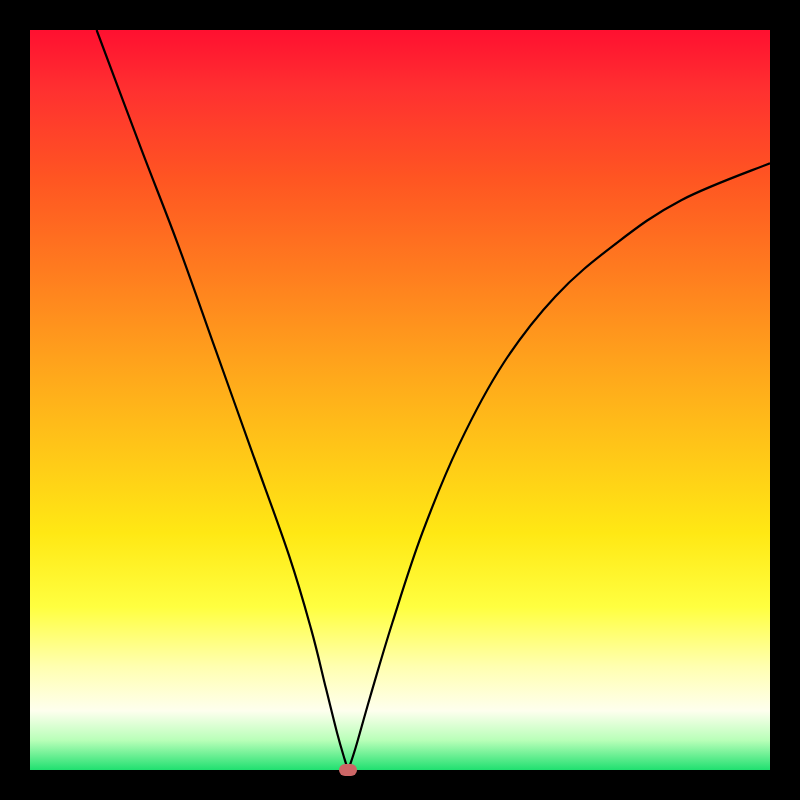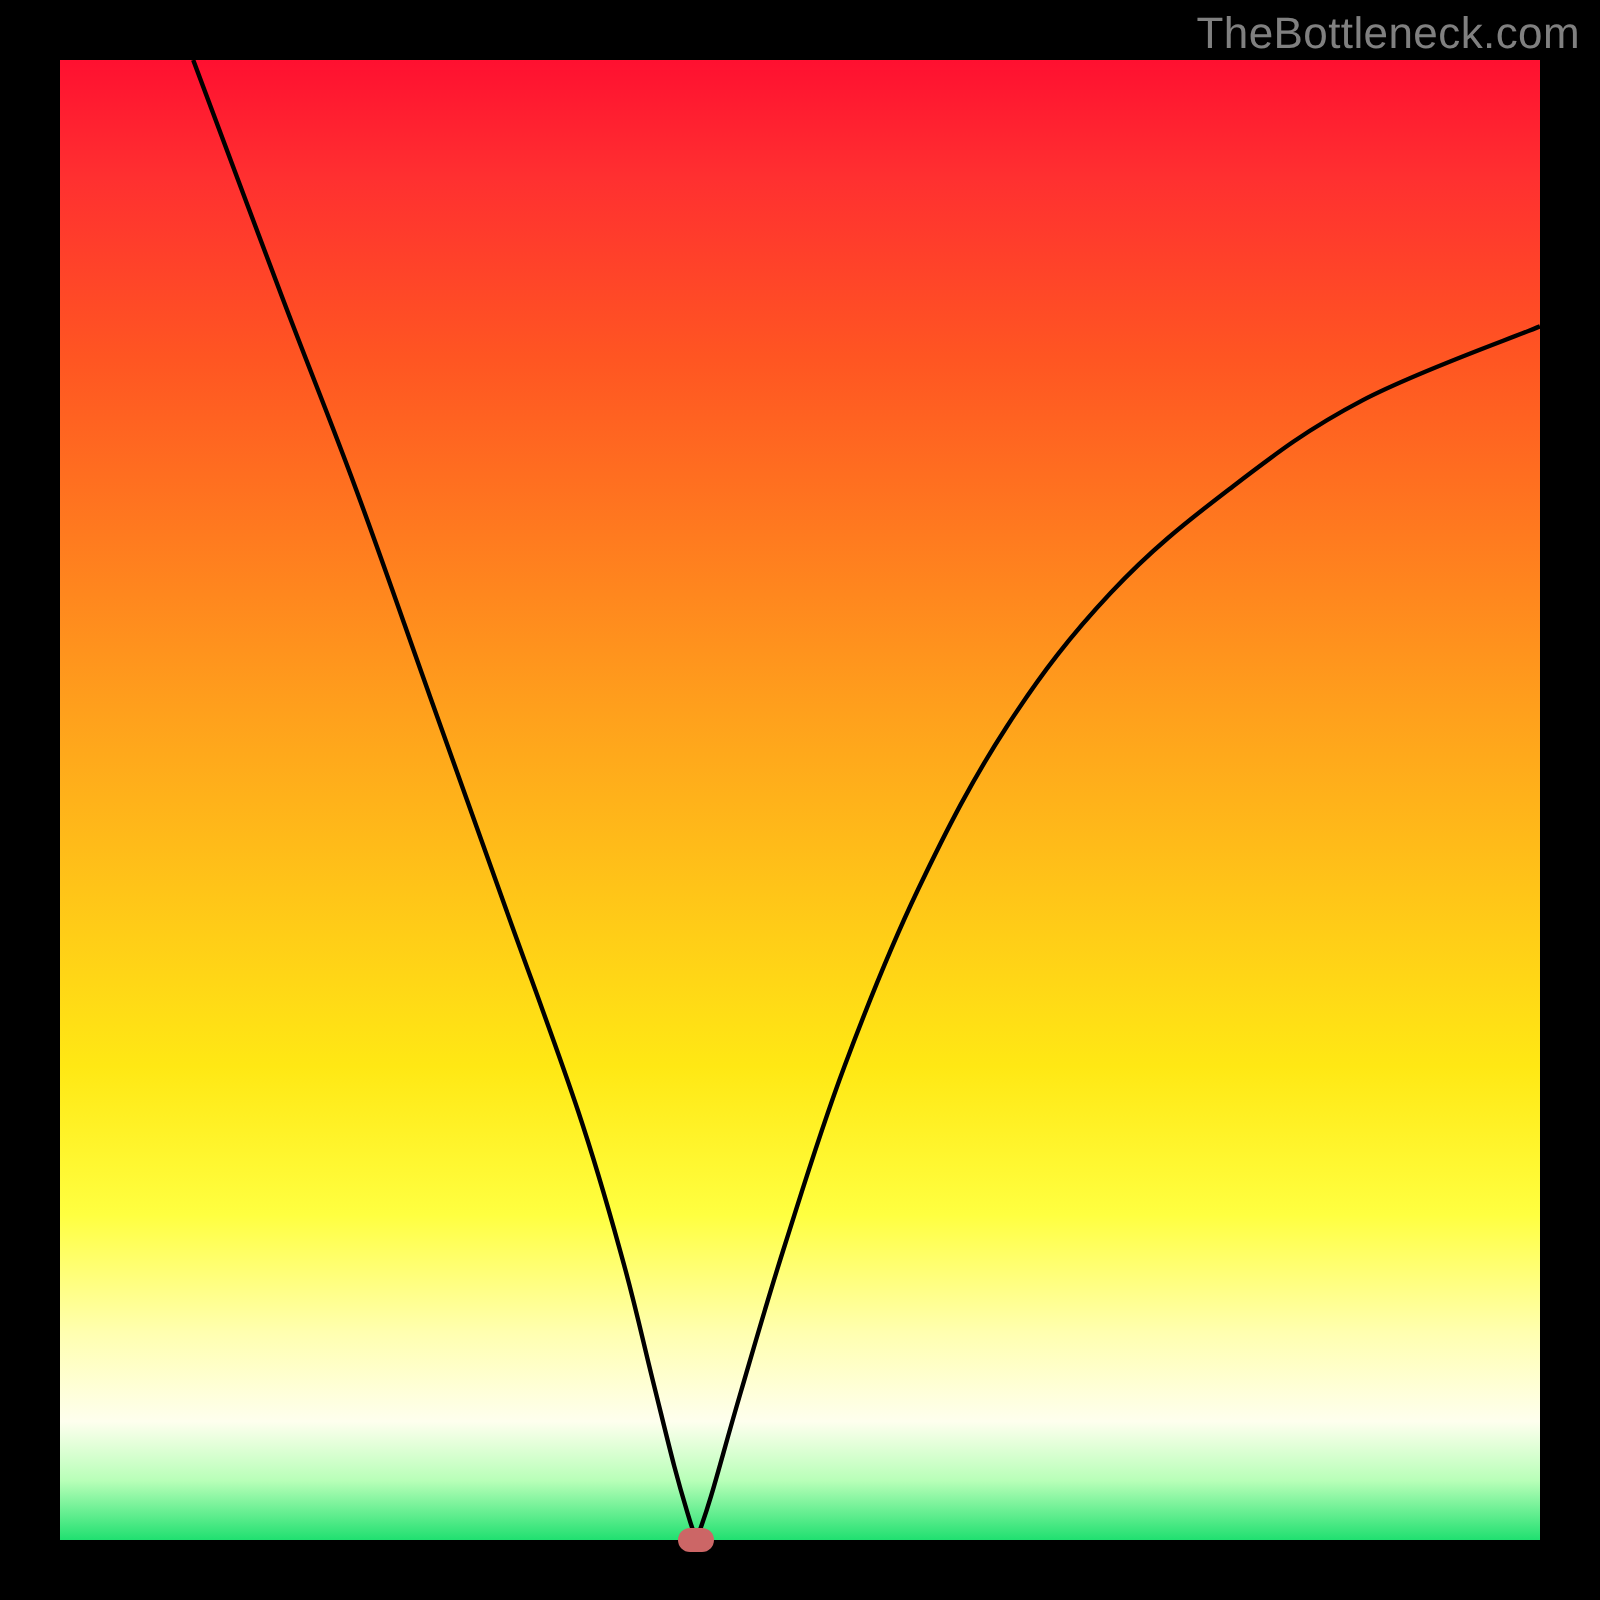--- a/index.html
+++ b/index.html
@@ -63,15 +63,14 @@
 
   <div class="plot-area"></div>
 
   <svg class="curve-svg" viewBox="0 0 740 740" preserveAspectRatio="none">
     <path id="left-branch-path" fill="none" stroke="#000000" stroke-width="2.2" d="M 66.6 0 C 74.592 21.311999999999994, 96.348 79.77199999999998, 111 118.39999999999998 C 125.652 157.02799999999996, 134.68 178.63600000000002, 148 214.60000000000002 C 161.32 250.56400000000002, 171.68 280.90400000000005, 185 318.20000000000005 C 198.32 355.49600000000004, 208.68 384.504, 222 421.8 C 235.32 459.096, 248.344 493.43199999999996, 259 525.4 C 269.656 557.3679999999999, 274.53999999999996 575.424, 281.2 599.4 C 287.86 623.376, 291.338 639.952, 296 658.6 C 300.662 677.248, 303.77 690.346, 307.09999999999997 703 C 310.42999999999995 715.654, 312.502 722.24, 314.5 728.9 C 316.498 735.56, 317.534 738.002, 318.2 740"></path>
     <path id="right-branch-path" fill="none" stroke="#000000" stroke-width="2.2" d="M 318.2 740 C 319.532 736.004, 321.60400000000004 731.12, 325.6 717.8 C 329.596 704.4799999999999, 333.74000000000007 688.644, 340.40000000000003 666 C 347.06 643.356, 353.27599999999995 621.304, 362.59999999999997 592 C 371.924 562.696, 380.21200000000005 535.168, 392.20000000000005 503.2 C 404.18800000000005 471.23199999999997, 414.548 445.036, 429.2 414.4 C 443.852 383.76399999999995, 456.28400000000005 359.63999999999993, 473.6 332.99999999999994 C 490.916 306.35999999999996, 505.41999999999996 287.712, 525.4 266.4 C 545.38 245.088, 561.956 231.91600000000003, 584.6 214.60000000000002 C 607.244 197.28400000000002, 623.2280000000001 184.85199999999992, 651.2 170.19999999999993 C 679.172 155.54799999999994, 724.016 139.86, 740 133.20000000000005"></path>
   </svg>
 
   <div class="marker" id="min-marker" style="left: 348.2px; top: 770px; background: rgb(204, 102, 102);"></div>
 
-  <div class="watermark">TheBottleneck.com</div>
 
 </div>
 
 </body></html>

